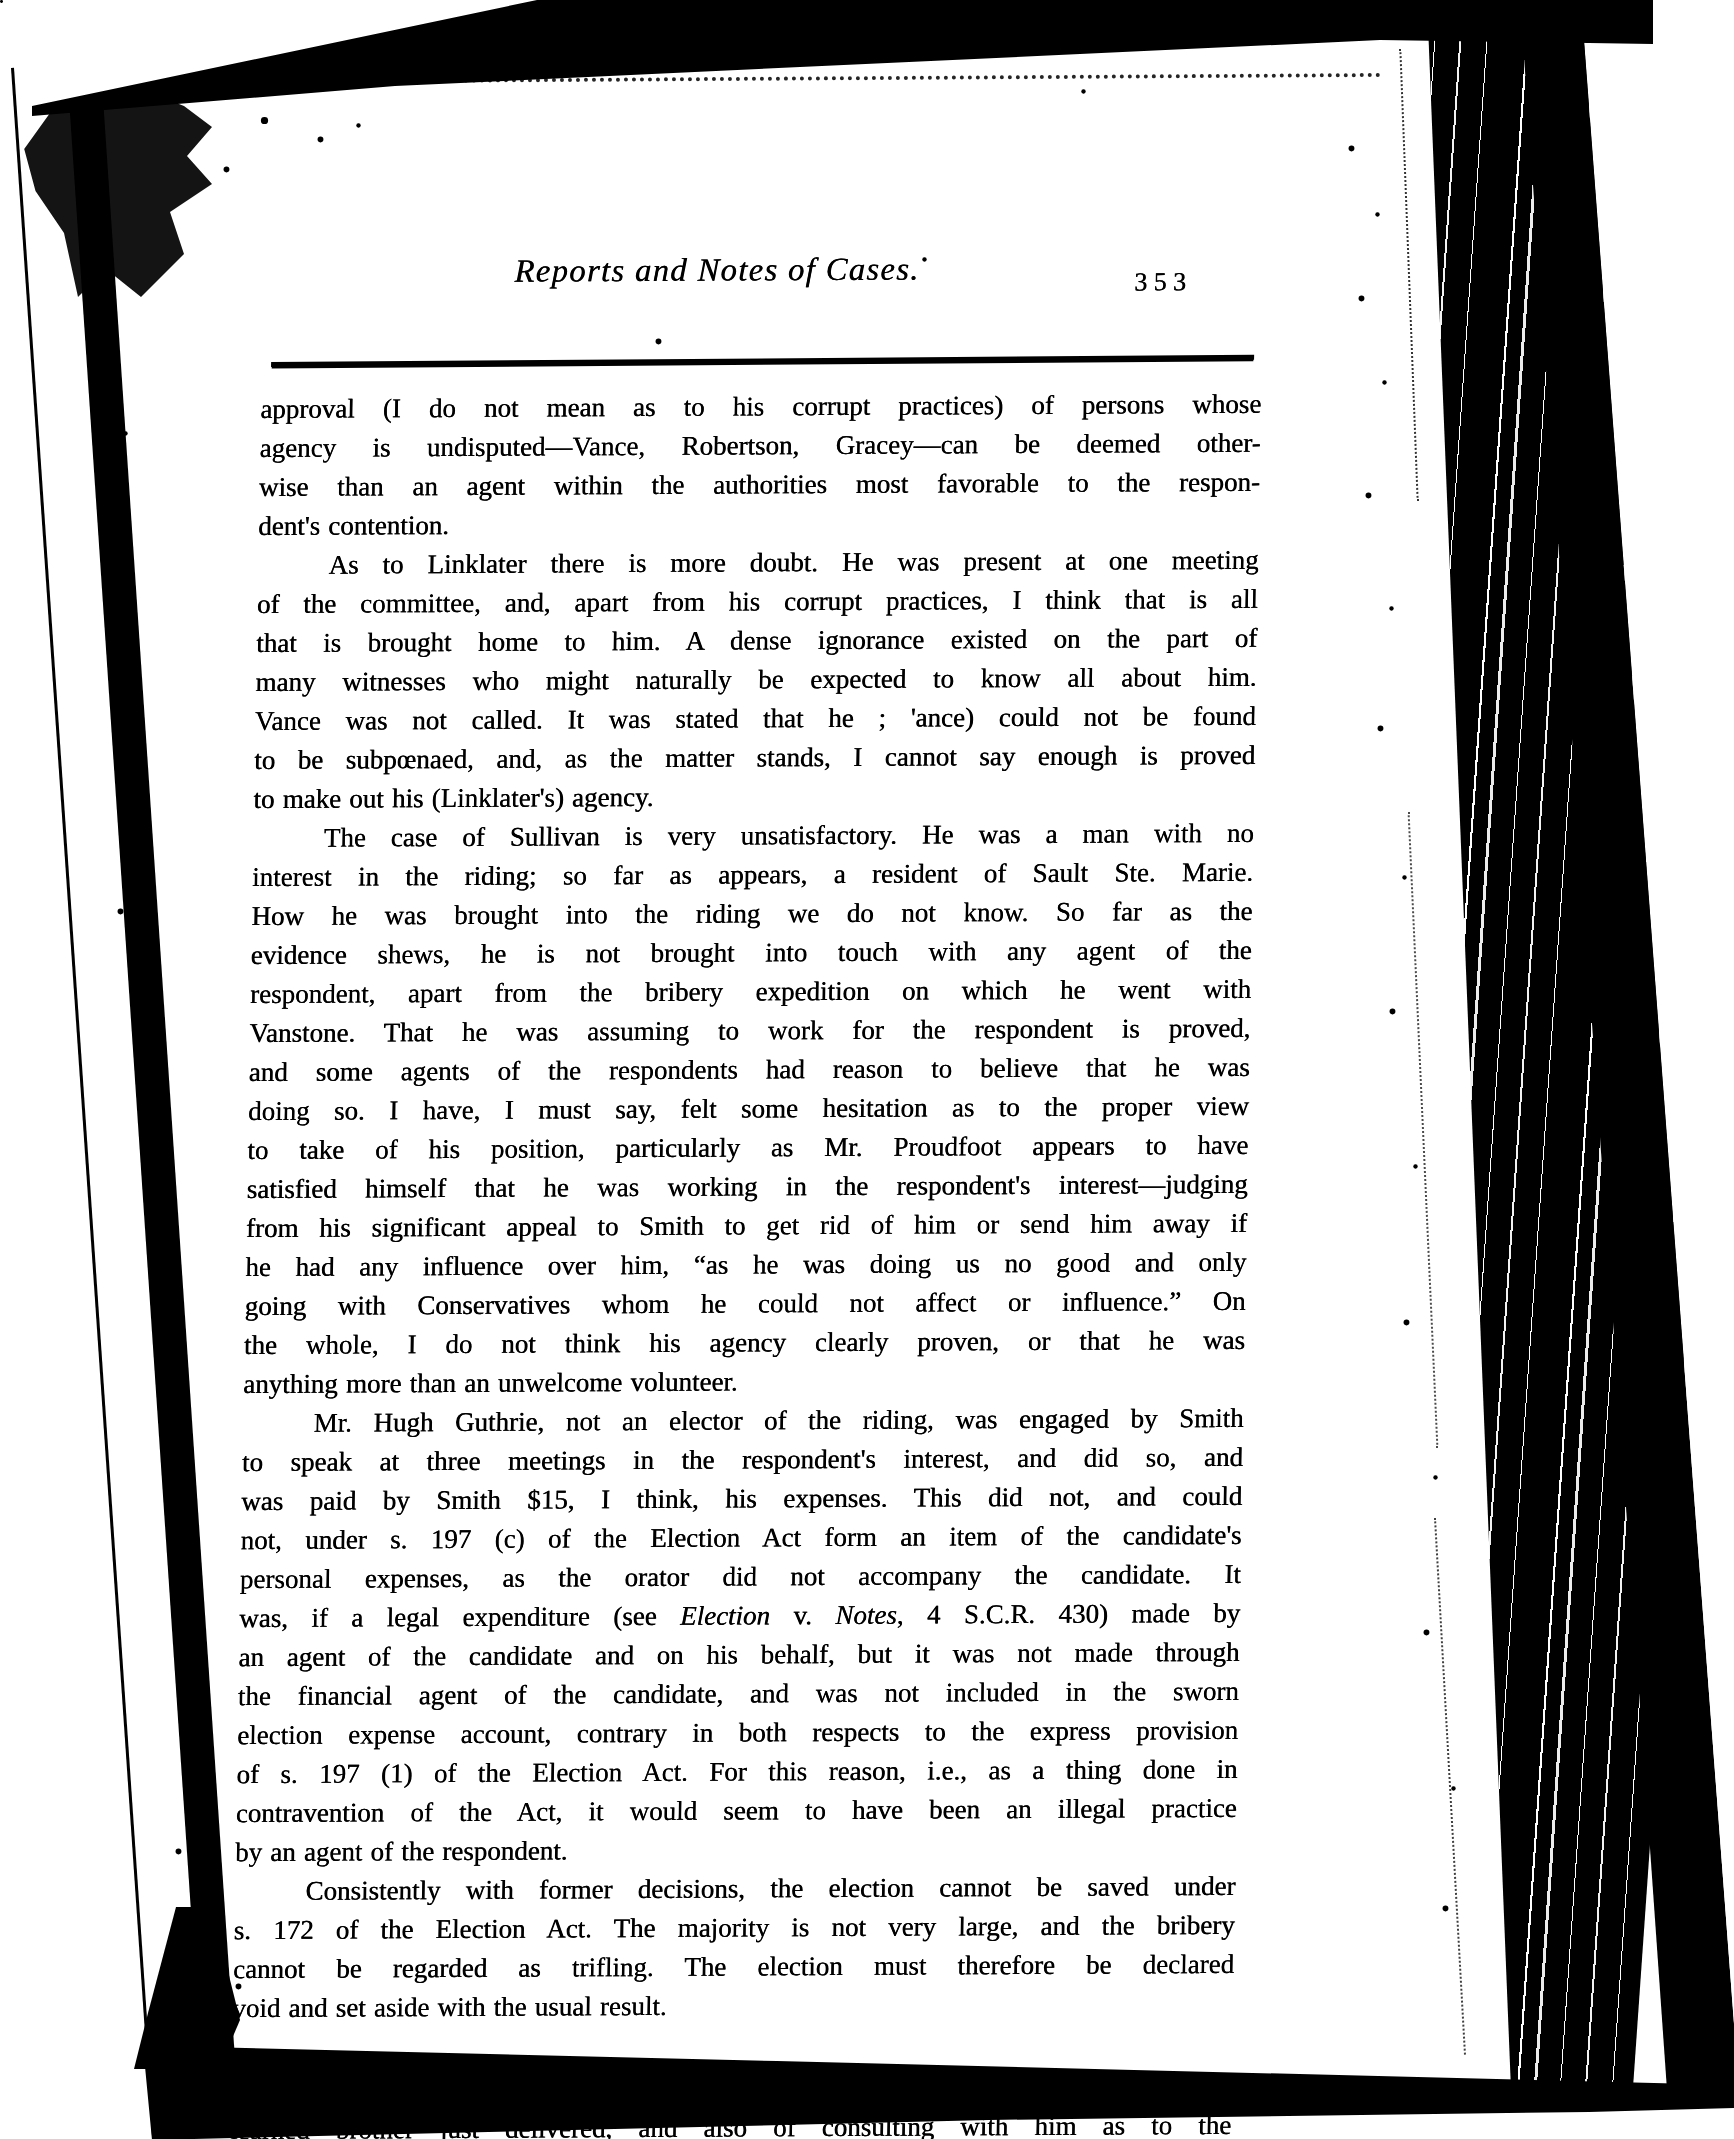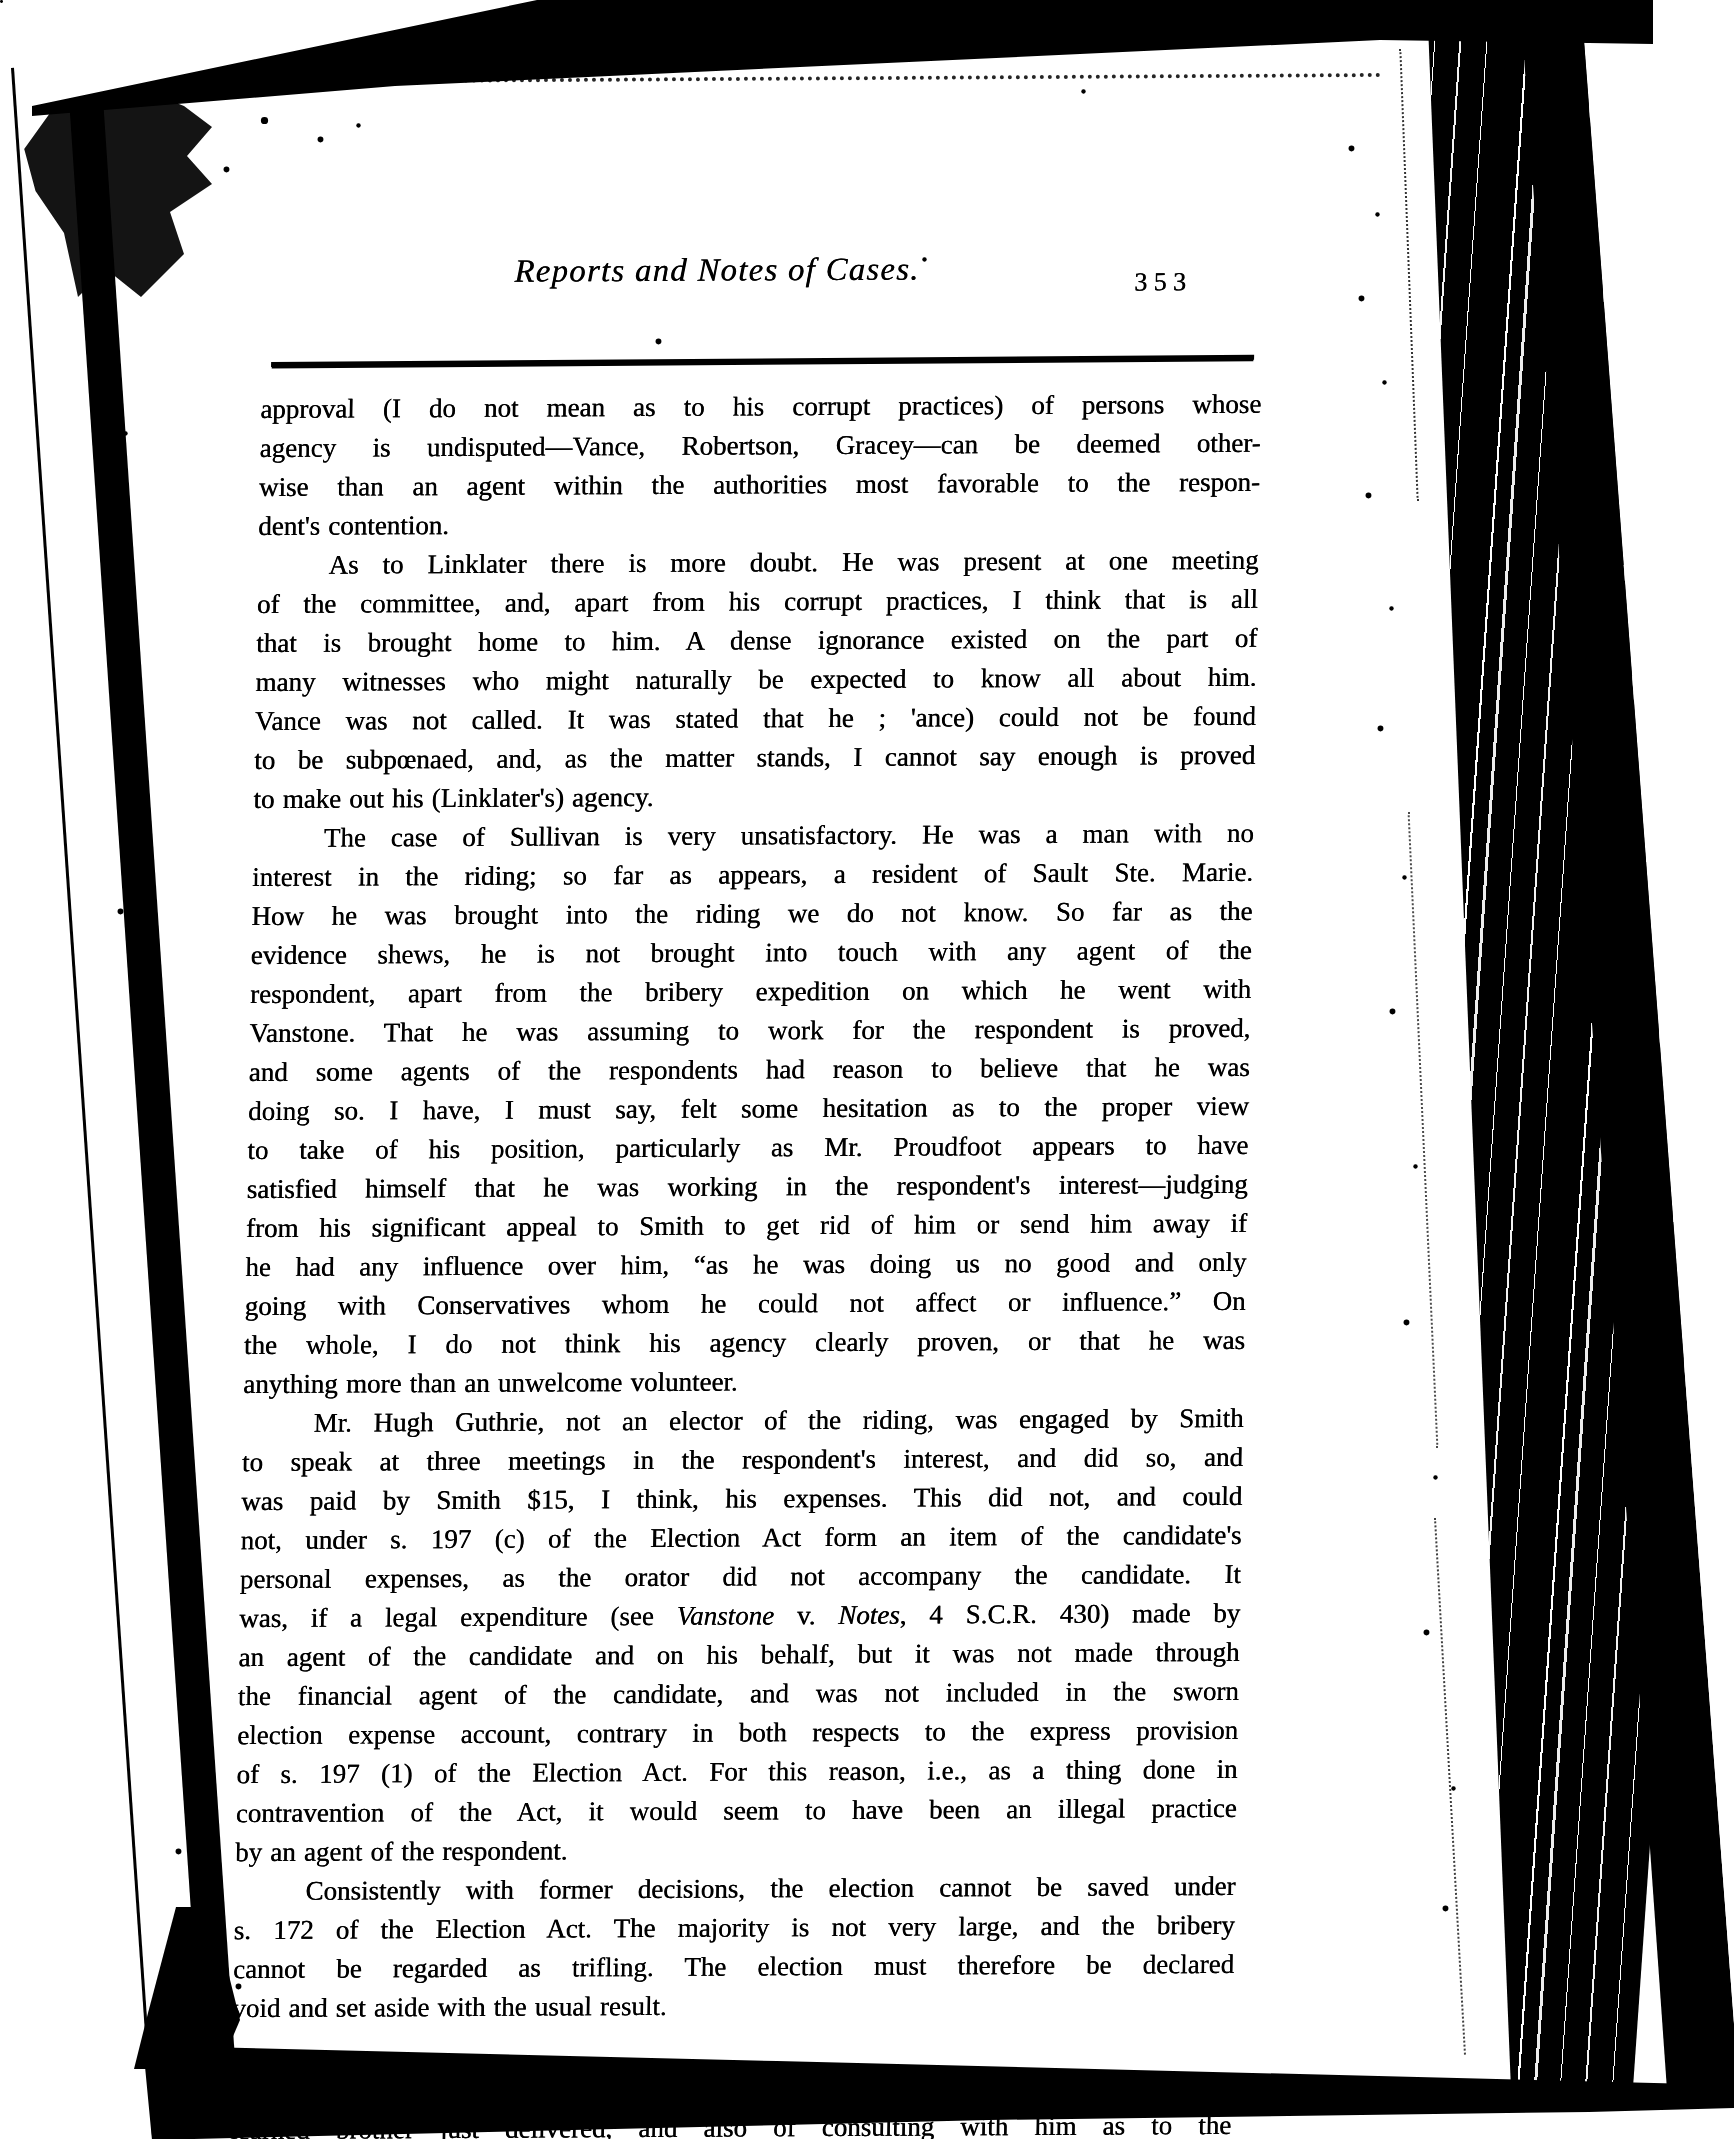--- a/index.html
+++ b/index.html
@@ -177,21 +177,21 @@
           <div class="line">going with Conservatives whom he could not affect or influence.”  On</div>
           <div class="line">the whole, I do not think his agency clearly proven, or that he was</div>
           <div class="line last">anything more than an unwelcome volunteer.</div>
         </div>
         <div class="para">
           <div class="line first">Mr. Hugh Guthrie, not an elector of the riding, was engaged by Smith</div>
           <div class="line">to speak at three meetings in the respondent's interest, and did so, and</div>
           <div class="line">was paid by Smith $15, I think, his expenses.  This did not, and could</div>
           <div class="line">not, under s. 197 (c) of the Election Act form an item of the candidate's</div>
           <div class="line">personal expenses, as the orator did not accompany the candidate.  It</div>
-          <div class="line">was, if a legal expenditure (see <i>Vanstone</i> v. <i>Notes</i>, 4 S.C.R. 430) made by</div>
+          <div class="line">was, if a legal expenditure (see <i>Election</i> v. <i>Notes</i>, 4 S.C.R. 430) made by</div>
           <div class="line">an agent of the candidate and on his behalf, but it was not made through</div>
           <div class="line">the financial agent of the candidate, and was not included in the sworn</div>
           <div class="line">election expense account, contrary in both respects to the express provision</div>
           <div class="line">of s. 197 (1) of the Election Act.  For this reason, i.e., as a thing done in</div>
           <div class="line">contravention of the Act, it would seem to have been an illegal practice</div>
           <div class="line last">by an agent of the respondent.</div>
         </div>
         <div class="para">
           <div class="line first">Consistently with former decisions, the election cannot be saved under</div>
           <div class="line">s. 172 of the Election Act.  The majority is not very large, and the bribery</div>

